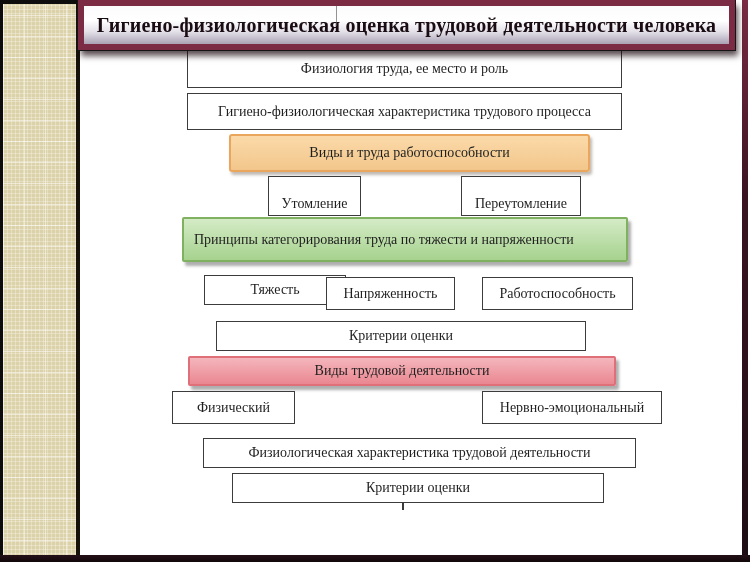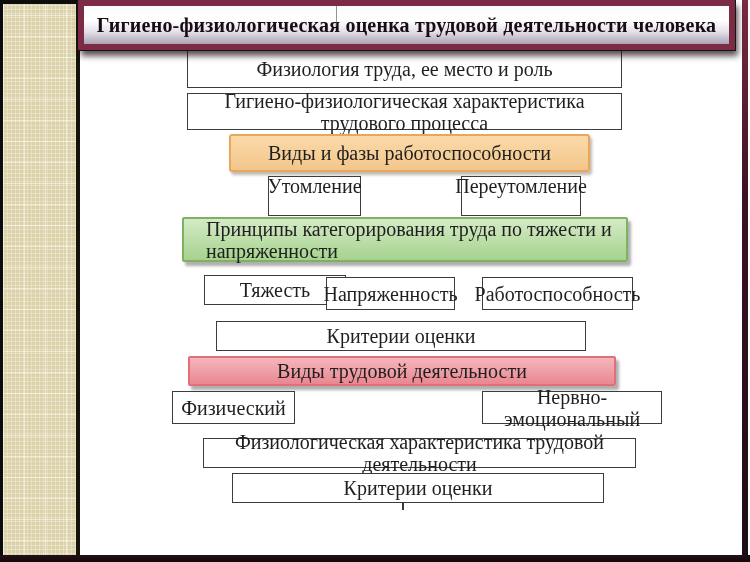--- a/index.html
+++ b/index.html
@@ -58,42 +58,42 @@
   .title-artifact-line {
     position: absolute; left: 252px; top: 0; width: 1px; height: 20px;
     background: rgba(90,90,90,0.65);
   }
 
   
   .node {
     position: absolute;
     box-sizing: border-box;
     display: flex; align-items: center; justify-content: center;
-    font-size: 20px;
+    font-size: 14px;
     text-align: center;
     line-height: 1.1;
     z-index: 2;
   }
   .node.plain {
     background: #ffffff;
     border: 1px solid var(--box-border, #3c3c3c);
   }
-  .node.bottom-text { align-items: flex-end; padding-bottom: 18px; }
+  .node.bottom-text { align-items: flex-end; padding-bottom: 4px; }
   .node.orange {
     background: linear-gradient(180deg, var(--orange-fill-top, #fbdaa9), var(--orange-fill-bottom, #f2c68b));
     border: 2px solid var(--orange-border, #e9a65c);
     border-radius: 3px;
     box-shadow: 2px 3px 3px rgba(140,130,120,0.55);
   }
   .node.green {
     background: linear-gradient(180deg, var(--green-fill-top, #d4ebc6), var(--green-fill-bottom, #a6d28e));
     border: 2px solid var(--green-border, #7fb161);
     border-radius: 2px;
     box-shadow: 3px 4px 3px rgba(120,120,120,0.6);
-    justify-content: flex-start; text-align: left; padding-left: 22px;
+    justify-content: flex-start; text-align: left; padding-left: 10px;
   }
   .node.red {
     background: linear-gradient(180deg, var(--red-fill-top, #f4b6bc), var(--red-fill-bottom, #ea8791));
     border: 2px solid var(--red-border, #df6f79);
     border-radius: 2px;
     box-shadow: 3px 4px 3px rgba(120,120,120,0.6);
   }
   .connector-v {
     position: absolute; left: 402px; top: 503px; width: 2px; height: 7px;
     background: #3a3a3a; z-index: 1;
@@ -116,21 +116,21 @@
 
   <div class="node plain" style="left:187px; top:50px;  width:435px; height:38px; z-index:1;">
     <span>Физиология труда, ее место и роль</span>
   </div>
 
   <div class="node plain" style="left:187px; top:93px;  width:435px; height:37px;">
     <span>Гигиено-физиологическая характеристика трудового процесса</span>
   </div>
 
   <div class="node orange" style="left:229px; top:134px; width:361px; height:38px;">
-    <span>Виды и фазы работоспособности</span>
+    <span>Виды и труда работоспособности</span>
   </div>
 
   <div class="node plain bottom-text" style="left:268px; top:176px; width:93px;  height:40px;">
     <span>Утомление</span>
   </div>
 
   <div class="node plain bottom-text" style="left:461px; top:176px; width:120px; height:40px;">
     <span>Переутомление</span>
   </div>
 

